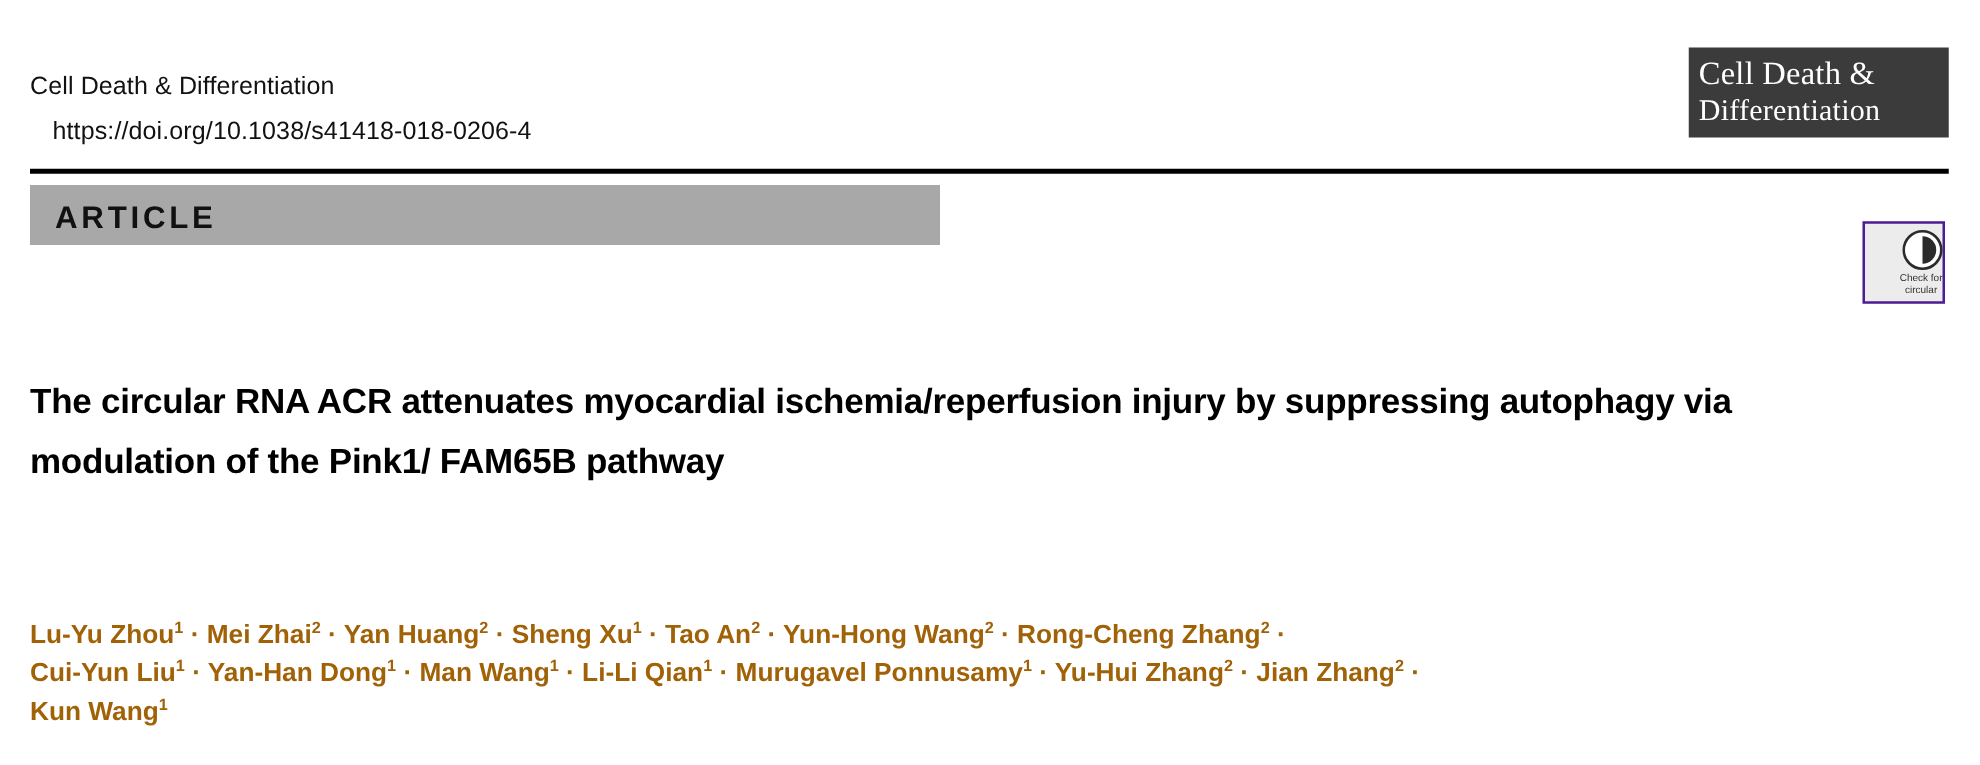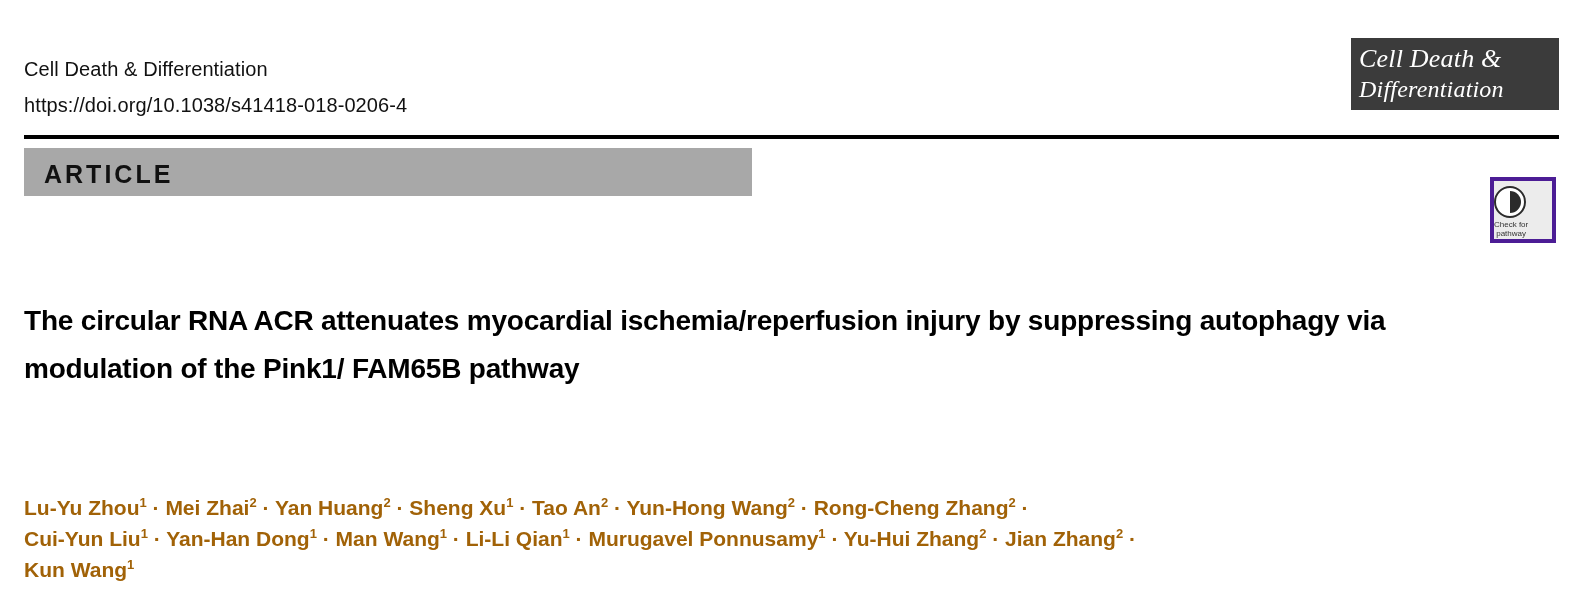--- a/index.html
+++ b/index.html
@@ -28,21 +28,21 @@
     position: absolute;
     left: 24px;
     top: 42px;
     font-size: 20px;
     letter-spacing: 0.1px;
     color: #111111;
     line-height: 30px;
   }
   .doi-line {
     position: absolute;
-    left: 24px;
+    left: 42px;
     top: 78px;
     font-size: 20px;
     letter-spacing: 0.1px;
     color: #111111;
     line-height: 30px;
   }
 
   
   .logo-box {
     position: absolute;
@@ -51,21 +51,20 @@
     width: 208px;
     height: 72px;
     background: #3b3b3b;
     color: #ffffff;
     font-family: "Liberation Serif", serif;
     display: flex;
     flex-direction: column;
     justify-content: center;
     padding-left: 8px;
     box-sizing: border-box;
-    font-style: italic;
   }
   .logo-line1 {
     font-size: 26px;
     line-height: 30px;
     letter-spacing: 0.2px;
   }
   .logo-line2 {
     font-size: 24px;
     line-height: 30px;
     letter-spacing: 0.2px;
@@ -101,25 +100,25 @@
   }
 
   
   .crossmark {
     position: absolute;
     right: 28px;
     top: 165px;
     width: 66px;
     height: 66px;
     background: #ececec;
-    border: 4px solid #4c1d95;
+    border: 2px solid #4c1d95;
     box-sizing: border-box;
     display: flex;
     flex-direction: column;
-    align-items: flex-start;
+    align-items: flex-end;
     justify-content: flex-start;
     padding-top: 5px;
   }
   .crossmark-icon {
     width: 32px;
     height: 32px;
     border-radius: 50%;
     border: 2px solid #2b2b2b;
     position: relative;
     background: #ffffff;
@@ -189,21 +188,21 @@
 
   <div class="top-rule"></div>
 
   <div class="article-band"></div>
   <div class="article-band-label">ARTICLE</div>
 
   <div class="crossmark">
     <div class="crossmark-icon"></div>
     <div class="crossmark-text">
       <span>Check for</span><br>
-      <span>pathway</span>
+      <span>circular</span>
     </div>
   </div>
 
   <h1 class="title">The circular RNA ACR attenuates myocardial ischemia/reperfusion injury by suppressing autophagy via modulation of the Pink1/ FAM65B pathway</h1>
 
   <div class="authors">Lu-Yu Zhou<sup>1</sup> · Mei Zhai<sup>2</sup> · Yan Huang<sup>2</sup> · Sheng Xu<sup>1</sup> · Tao An<sup>2</sup> · Yun-Hong Wang<sup>2</sup> · Rong-Cheng Zhang<sup>2</sup> ·<br>Cui-Yun Liu<sup>1</sup> · Yan-Han Dong<sup>1</sup> · Man Wang<sup>1</sup> · Li-Li Qian<sup>1</sup> · Murugavel Ponnusamy<sup>1</sup> · Yu-Hui Zhang<sup>2</sup> · Jian Zhang<sup>2</sup> ·<br>Kun Wang<sup>1</sup></div>
 
 </div>
 
 </body></html>

